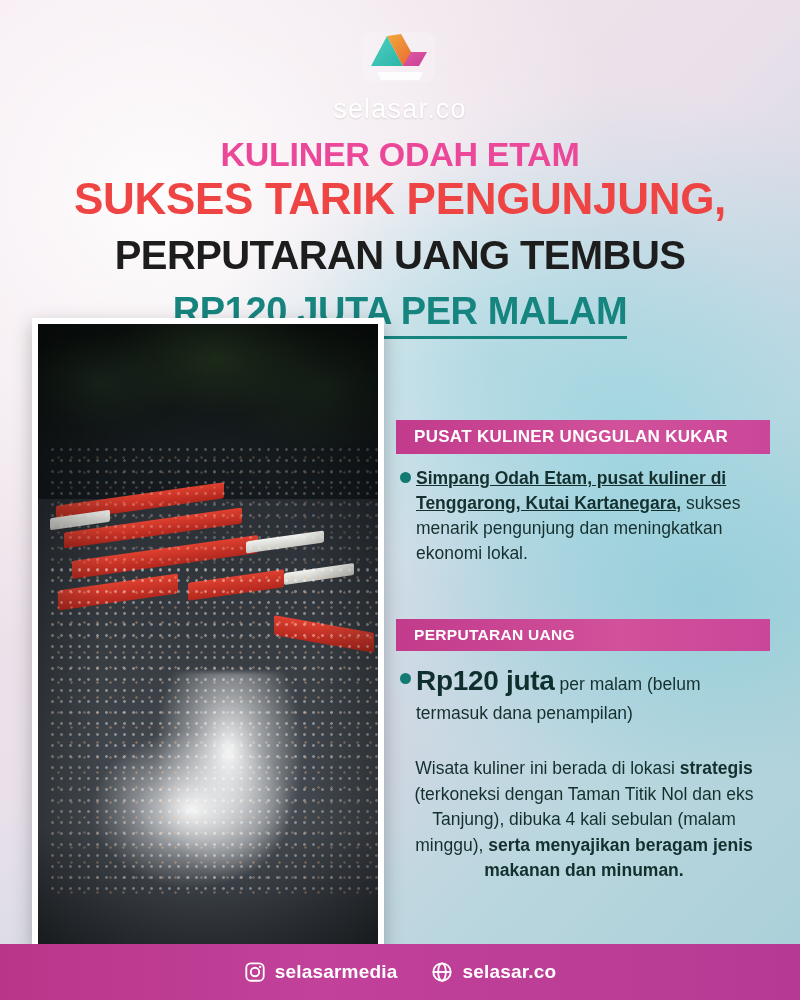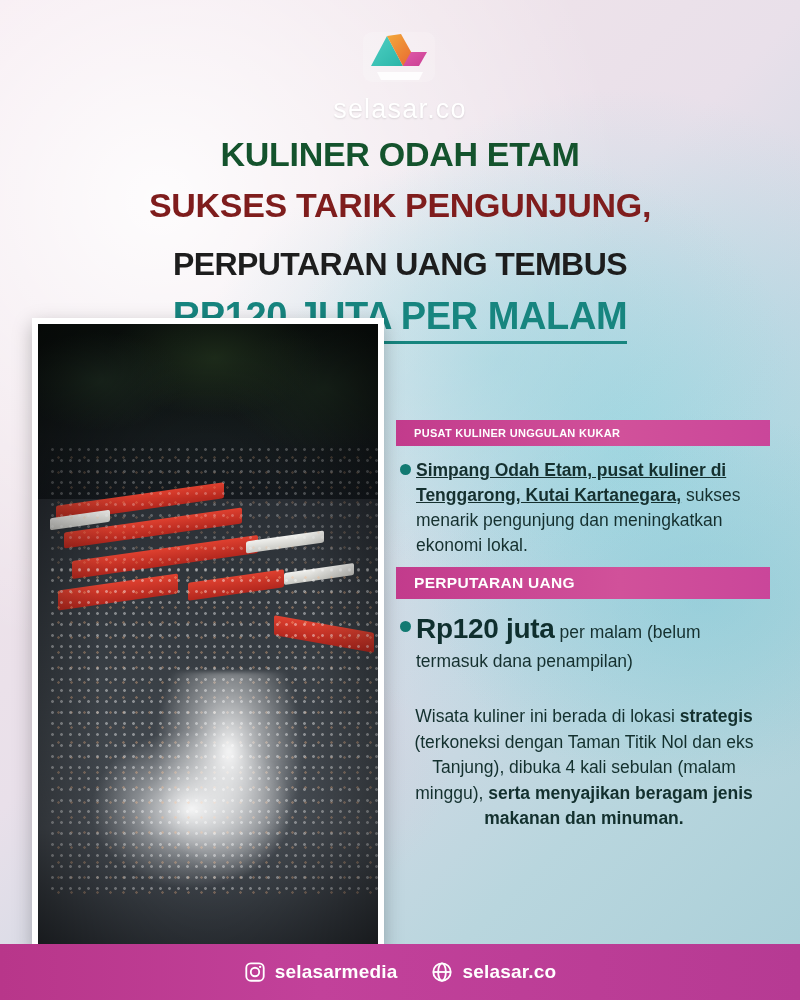--- a/index.html
+++ b/index.html
@@ -52,23 +52,23 @@
   .headline {
     position: absolute; top: 136px; left: 0; right: 0;
     text-align: center;
     padding: 0 40px;
   }
   .hl-line {
     font-weight: 700;
     line-height: 1.08;
     letter-spacing: -0.3px;
   }
-  .hl1 { font-size: 34px; color: #14532d; }
-  .hl2 { font-size: 34px; color: #7f1d1d; margin-top: 14px; }
-  .hl3 { font-size: 32px; color: #1d1d1d; margin-top: 24px; letter-spacing: -0.6px; }
+  .hl1 { font-size: 34px; color: #ec4899; }
+  .hl2 { font-size: 44px; color: #ef4444; margin-top: 2px; }
+  .hl3 { font-size: 40px; color: #1d1d1d; margin-top: 12px; letter-spacing: -0.6px; }
   .hl4 {
     font-size: 38px; color: #17857f; margin-top: 14px;
     display: inline-block;
     padding-bottom: 4px;
     border-bottom: 3px solid #17857f;
     letter-spacing: -0.4px;
   }
 
   
   .photo {
@@ -135,26 +135,26 @@
   
   .content {
     position: absolute;
     left: 398px; top: 420px;
     width: 372px;
   }
   .band {
     background: linear-gradient(90deg, #c23b8c 0%, #d1519a 60%, #ca469a 100%);
     color: #ffffff;
     font-weight: 700;
-    font-size: 11px;
+    font-size: 17px;
     letter-spacing: 0.3px;
     padding: 7px 0 7px 18px;
     margin-left: -2px;
   }
-  .band.b2 { font-size: 15.5px; }
+  .band.b2 { font-size: 15.5px; margin-top: 44px; }
   .panel {
     background: rgba(255,255,255,0.0);
     padding: 12px 8px 10px 18px;
     position: relative;
   }
   .bullet-dot {
     position: absolute;
     left: 2px; top: 18px;
     width: 11px; height: 11px; border-radius: 50%;
     background: #127a72;

